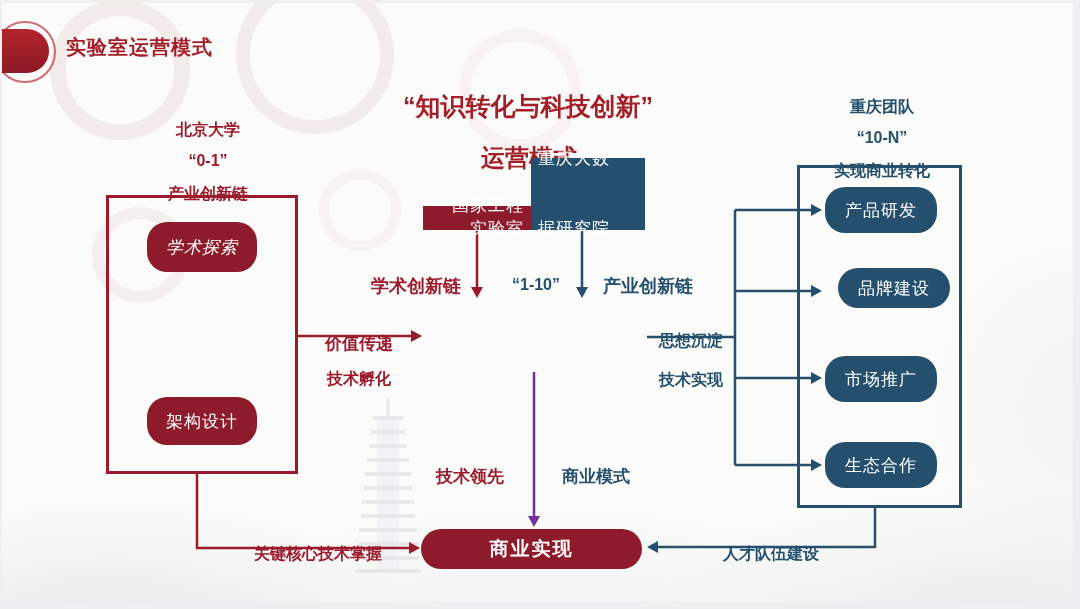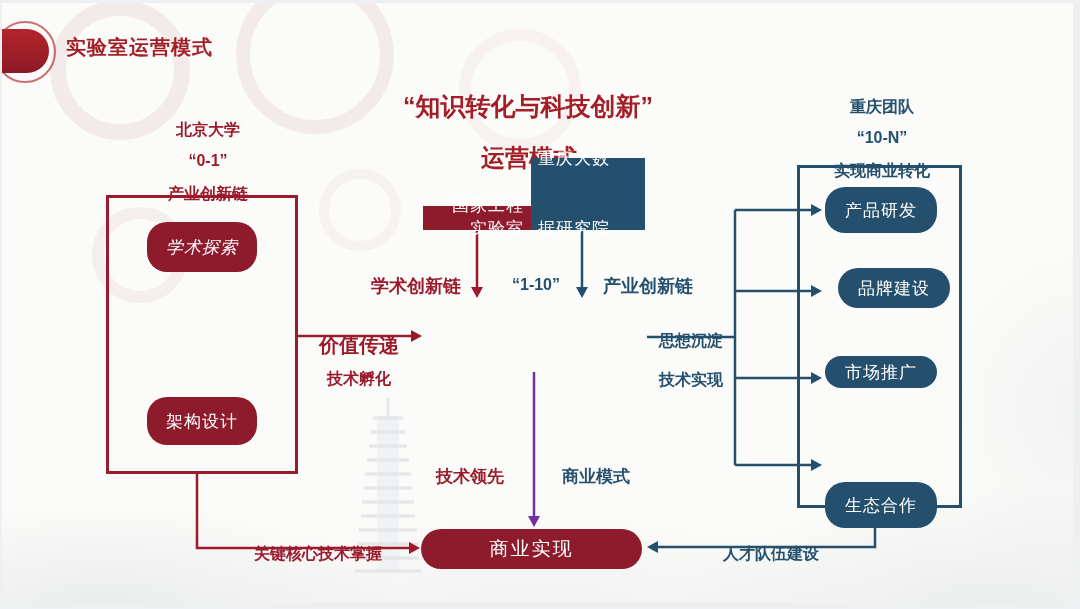--- a/index.html
+++ b/index.html
@@ -56,21 +56,21 @@
   .dual .r{flex:1;background:var(--blue);align-items:flex-start;padding-left:7px;box-sizing:border-box;gap:47px;}
 
   .mainbox{position:absolute;left:424px;top:299px;width:223px;height:73px;display:flex;z-index:2;}
   .mainbox .half-l{width:109px;background:var(--red_fill);}
   .mainbox .half-r{flex:1;background:var(--blue);}
   .mainbox .cap{position:absolute;left:0;top:0;width:100%;height:100%;display:flex;
     align-items:center;justify-content:center;color:#fff;font-size:29px;font-weight:700;letter-spacing:1px;}
 
   .resultbox{position:absolute;left:421px;top:529px;width:221px;height:40px;z-index:2;
     background:var(--red_fill);border-radius:20px;display:flex;align-items:center;justify-content:center;
-    color:#fff;font-size:19px;font-weight:400;letter-spacing:2px;}
+    color:#fff;font-size:19px;font-weight:700;letter-spacing:2px;}
 
   svg.connectors{position:absolute;left:0;top:0;z-index:1;pointer-events:none;}
 </style>
 </head>
 <body>
 
 <div id="slide">
 
   <div class="wm wm-hills"></div>
   <div class="wm wm-right"></div>
@@ -161,30 +161,30 @@
       <span>重庆大数</span>
       <span>据研究院</span>
     </div>
   </div>
 
   <div class="txt center b redl" style="left:416px;top:250px;font-size:18px;">学术创新链</div>
   <div class="txt center b bluel" style="left:536px;top:252px;font-size:16px;">“1-10”</div>
   <div class="txt center b bluel" style="left:648px;top:250px;font-size:18px;">产业创新链</div>
 
 
-  <div class="txt center b redl" style="left:359px;top:308px;font-size:20px;">价值传递</div>
+  <div class="txt center b redl" style="left:359px;top:308px;font-size:17px;">价值传递</div>
   <div class="txt center b redl" style="left:359px;top:345px;font-size:16px;">技术孵化</div>
   <div class="txt center b bluel" style="left:691px;top:307px;font-size:16px;">思想沉淀</div>
   <div class="txt center b bluel" style="left:691px;top:346px;font-size:16px;">技术实现</div>
 
   <div class="group-frame" style="left:797px;top:165px;width:159px;height:337px;border-color:var(--blue);"></div>
   <div class="node blue" style="left:825px;top:187px;width:112px;height:46px;">产品研发</div>
   <div class="node blue" style="left:825px;top:268px;width:112px;height:40px;margin-left:13px;">品牌建设</div>
-  <div class="node blue" style="left:825px;top:356px;width:112px;height:32px;text-align:center;">市场推广</div>
-  <div class="node blue" style="left:825px;top:442px;width:112px;height:46px;margin-top:40px;">生态合作</div>
+  <div class="node blue" style="left:825px;top:356px;width:112px;height:46px;text-align:center;">市场推广</div>
+  <div class="node blue" style="left:825px;top:442px;width:112px;height:46px;">生态合作</div>
 
   <div class="txt center b redl" style="left:470px;top:441px;font-size:17px;">技术领先</div>
   <div class="txt center b bluel" style="left:596px;top:441px;font-size:17px;">商业模式</div>
   <div class="txt center b redl" style="left:318px;top:520px;font-size:16px;">关键核心技术掌握</div>
   <div class="txt center b bluel" style="left:771px;top:520px;font-size:16px;">人才队伍建设</div>
 
   <div class="resultbox">商业实现</div>
 
   <div class="frame top"></div>
   <div class="frame right"></div>

